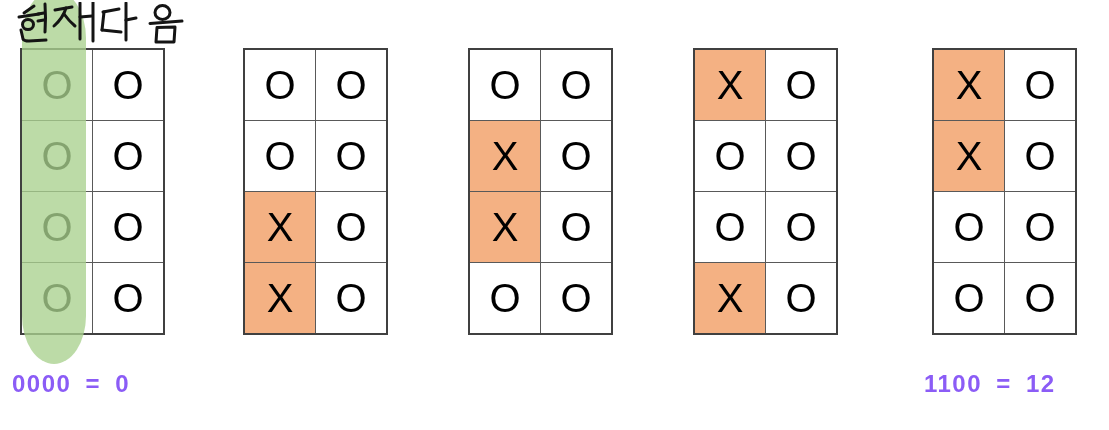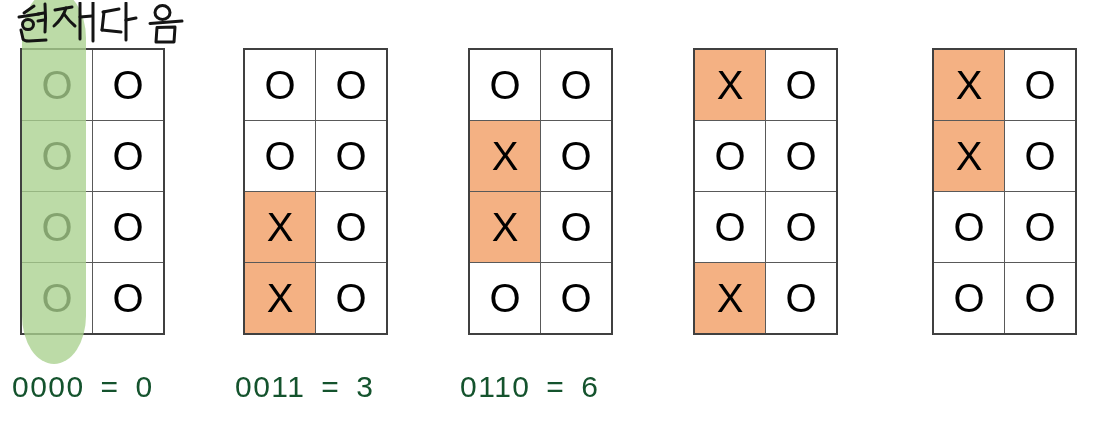--- a/index.html
+++ b/index.html
@@ -27,26 +27,26 @@
     font-size: 40px;
     font-weight: 400;
     color: #000000;
     font-family: "Liberation Sans", sans-serif;
   }
   .grid td.x-cell { background: var(--x-bg, #F4B183); }
   .panel-label {
     position: absolute;
     left: -8px;
     top: 322px;
-    font-size: 30px;
-    font-weight: normal;
+    font-size: 24px;
+    font-weight: bold;
     letter-spacing: 1.5px;
     word-spacing: 6px;
     white-space: nowrap;
-    color: #14532d;
+    color: #8b5cf6;
   }
   .hl-ellipse {
     position: absolute;
     left: 22px;
     top: -10px;
     width: 64px;
     height: 374px;
     background: var(--hl, #A9D18E);
     opacity: 0.78;
     border-radius: 32px / 48px;
@@ -140,21 +140,20 @@
         <tr>
             <td class="x-cell">X</td>
             <td>O</td>
           </tr>
         <tr>
             <td class="x-cell">X</td>
             <td>O</td>
           </tr>
       </tbody>
     </table>
-    <div class="panel-label">0011 = 3</div>
   </div>
 
   <div class="panel" style="left:468px">
     <table class="grid">
       <tbody>
         <tr>
             <td>O</td>
             <td>O</td>
           </tr>
         <tr>
@@ -164,21 +163,20 @@
         <tr>
             <td class="x-cell">X</td>
             <td>O</td>
           </tr>
         <tr>
             <td>O</td>
             <td>O</td>
           </tr>
       </tbody>
     </table>
-    <div class="panel-label">0110 = 6</div>
   </div>
 
   <div class="panel" style="left:693px">
     <table class="grid">
       <tbody>
         <tr>
             <td class="x-cell">X</td>
             <td>O</td>
           </tr>
         <tr>
@@ -211,15 +209,16 @@
         <tr>
             <td>O</td>
             <td>O</td>
           </tr>
         <tr>
             <td>O</td>
             <td>O</td>
           </tr>
       </tbody>
     </table>
+    <div class="panel-label">1100 = 12</div>
   </div>
 
 </div>
 
 </body></html>

